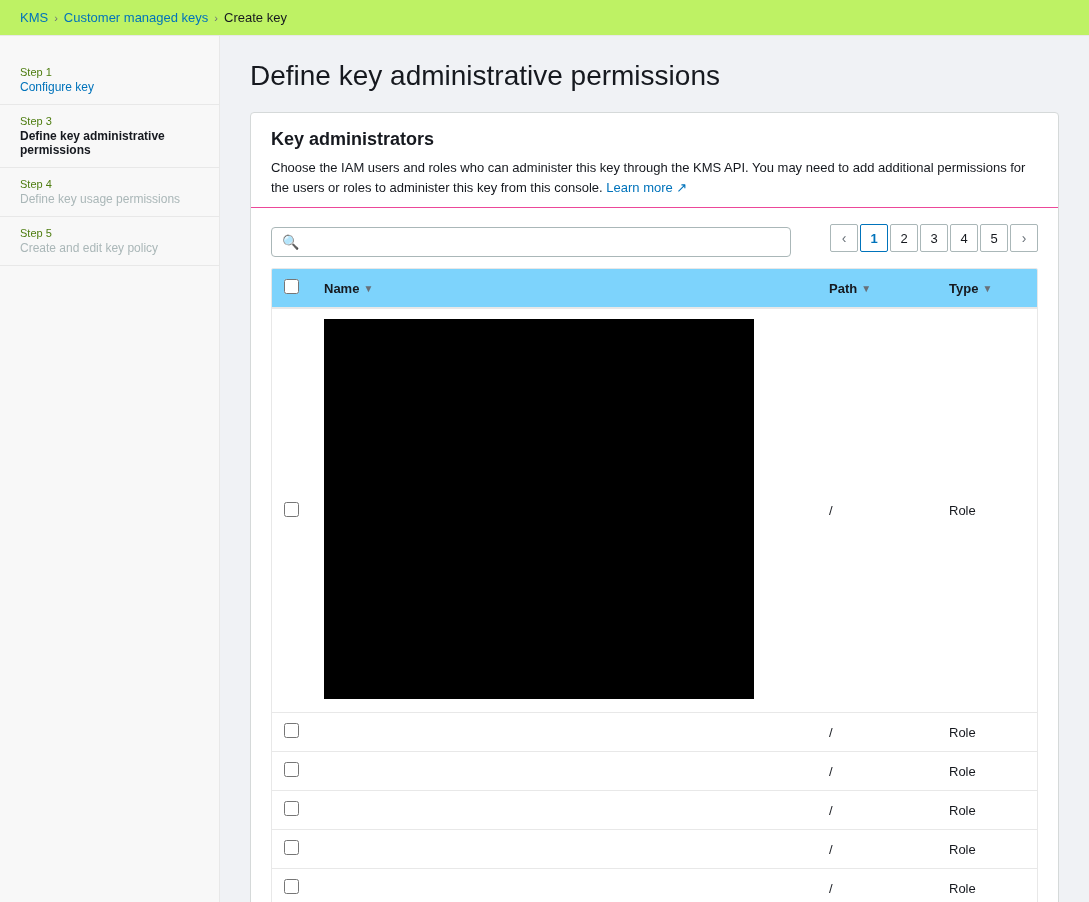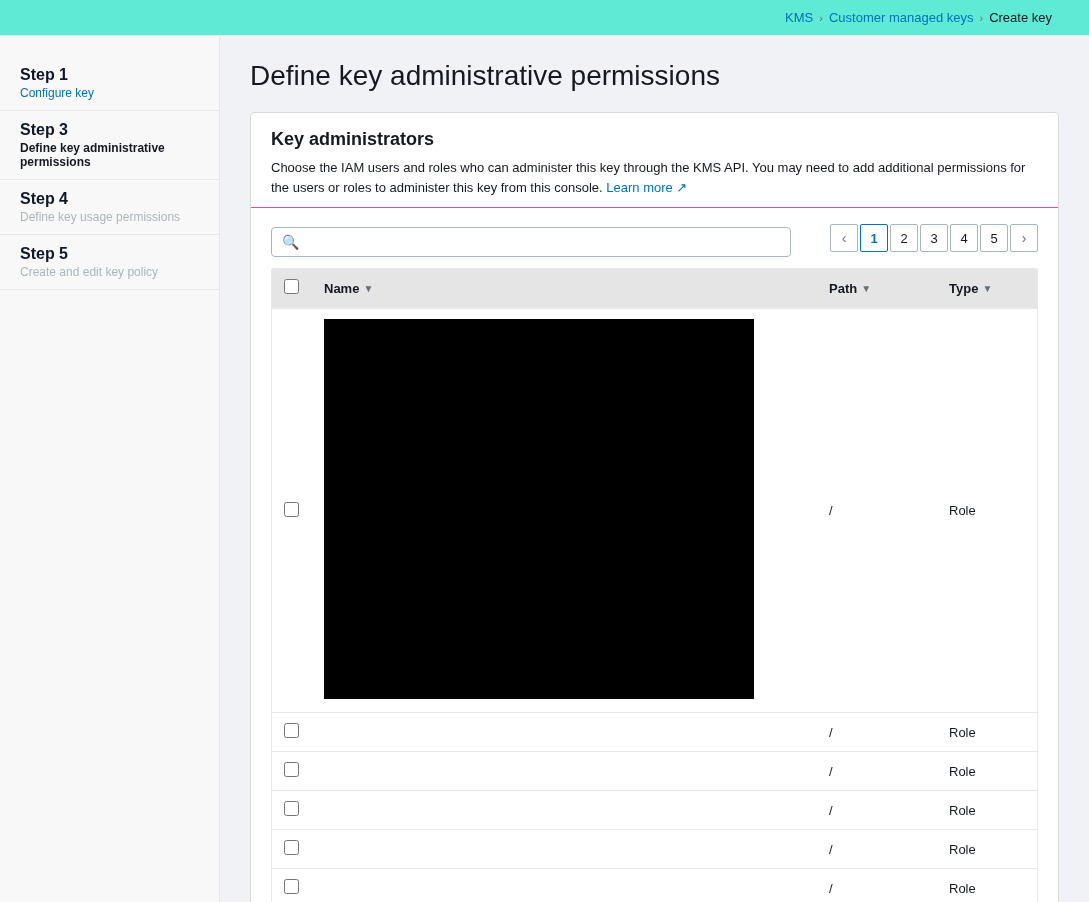--- a/index.html
+++ b/index.html
@@ -1,32 +1,32 @@
 <!DOCTYPE html>
 <html><head>
   <meta charset="utf-8">
   <style>
     * { box-sizing: border-box; margin: 0; padding: 0; }
     body { font-family: -apple-system, BlinkMacSystemFont, 'Segoe UI', Arial, sans-serif; font-size: 14px; background: #f0f2f5; color: #16191f; }
 
     .app-container { display: flex; flex-direction: column; min-height: 902px; }
 
     
-    .breadcrumb { display: flex; align-items: center; padding: 10px 37px; background: #5eead4; border-bottom: 1px solid #e8e8e8; font-size: 13px; justify-content: flex-end; }
+    .breadcrumb { display: flex; align-items: center; padding: 10px 20px; background: #bef264; border-bottom: 1px solid #e8e8e8; font-size: 13px; }
     .breadcrumb-link { color: #0073bb; text-decoration: none; cursor: pointer; }
     .breadcrumb-sep { margin: 0 6px; color: #687078; font-size: 11px; }
     .breadcrumb-current { color: #16191f; }
 
     
     .main-layout { display: flex; flex: 1; }
 
     
     .sidebar { width: 220px; background: #f8f8f8; padding: 20px 0; border-right: 1px solid #e8e8e8; }
     .step-item { padding: 10px 20px 10px 20px; border-bottom: 1px solid #e8e8e8; }
-    .step-label { font-size: 16px; color: #0f172a; margin-bottom: 2px; font-weight: bold; }
+    .step-label { font-size: 11px; color: #4d7c0f; margin-bottom: 2px; }
     .step-name { font-size: 12px; }
     .step-name.active-link { color: #0073bb; cursor: pointer; }
     .step-name.current { font-weight: bold; color: #16191f; }
     .step-name.disabled { color: #aab7b8; }
 
     
     .content { flex: 1; padding: 24px 30px; }
 
     .page-title { font-size: 28px; font-weight: 300; color: #16191f; margin-bottom: 20px; }
 
@@ -45,21 +45,21 @@
 
     
     .pagination { display: flex; align-items: center; justify-content: flex-end; margin-bottom: 8px; gap: 2px; }
     .pag-btn { width: 28px; height: 28px; border: 1px solid #aab7b8; background: #fff; cursor: pointer; display: flex; align-items: center; justify-content: center; font-size: 13px; border-radius: 2px; color: #16191f; }
     .pag-btn.active { background: #fff; border-color: #0073bb; color: #0073bb; font-weight: bold; }
     .pag-arrow { background: #fff; border: 1px solid #aab7b8; width: 28px; height: 28px; cursor: pointer; display: flex; align-items: center; justify-content: center; border-radius: 2px; font-size: 14px; color: #687078; }
 
     
     .table-wrapper { border: 1px solid #e8e8e8; border-radius: 2px; overflow: hidden; }
     table { width: 100%; border-collapse: collapse; }
-    thead { background: #e5e5e5; }
+    thead { background: #7dd3fc; }
     th { padding: 10px 12px; text-align: left; font-size: 13px; font-weight: 600; border-bottom: 2px solid #e8e8e8; color: #16191f; }
     td { padding: 10px 12px; border-bottom: 1px solid #e8e8e8; font-size: 13px; vertical-align: middle; }
     tr:last-child td { border-bottom: none; }
     .th-sort { display: flex; align-items: center; gap: 4px; cursor: pointer; }
     .sort-icon { font-size: 10px; color: #687078; }
     .col-checkbox { width: 40px; }
     .col-name { width: auto; }
     .col-path { width: 120px; }
     .col-type { width: 100px; }
 

